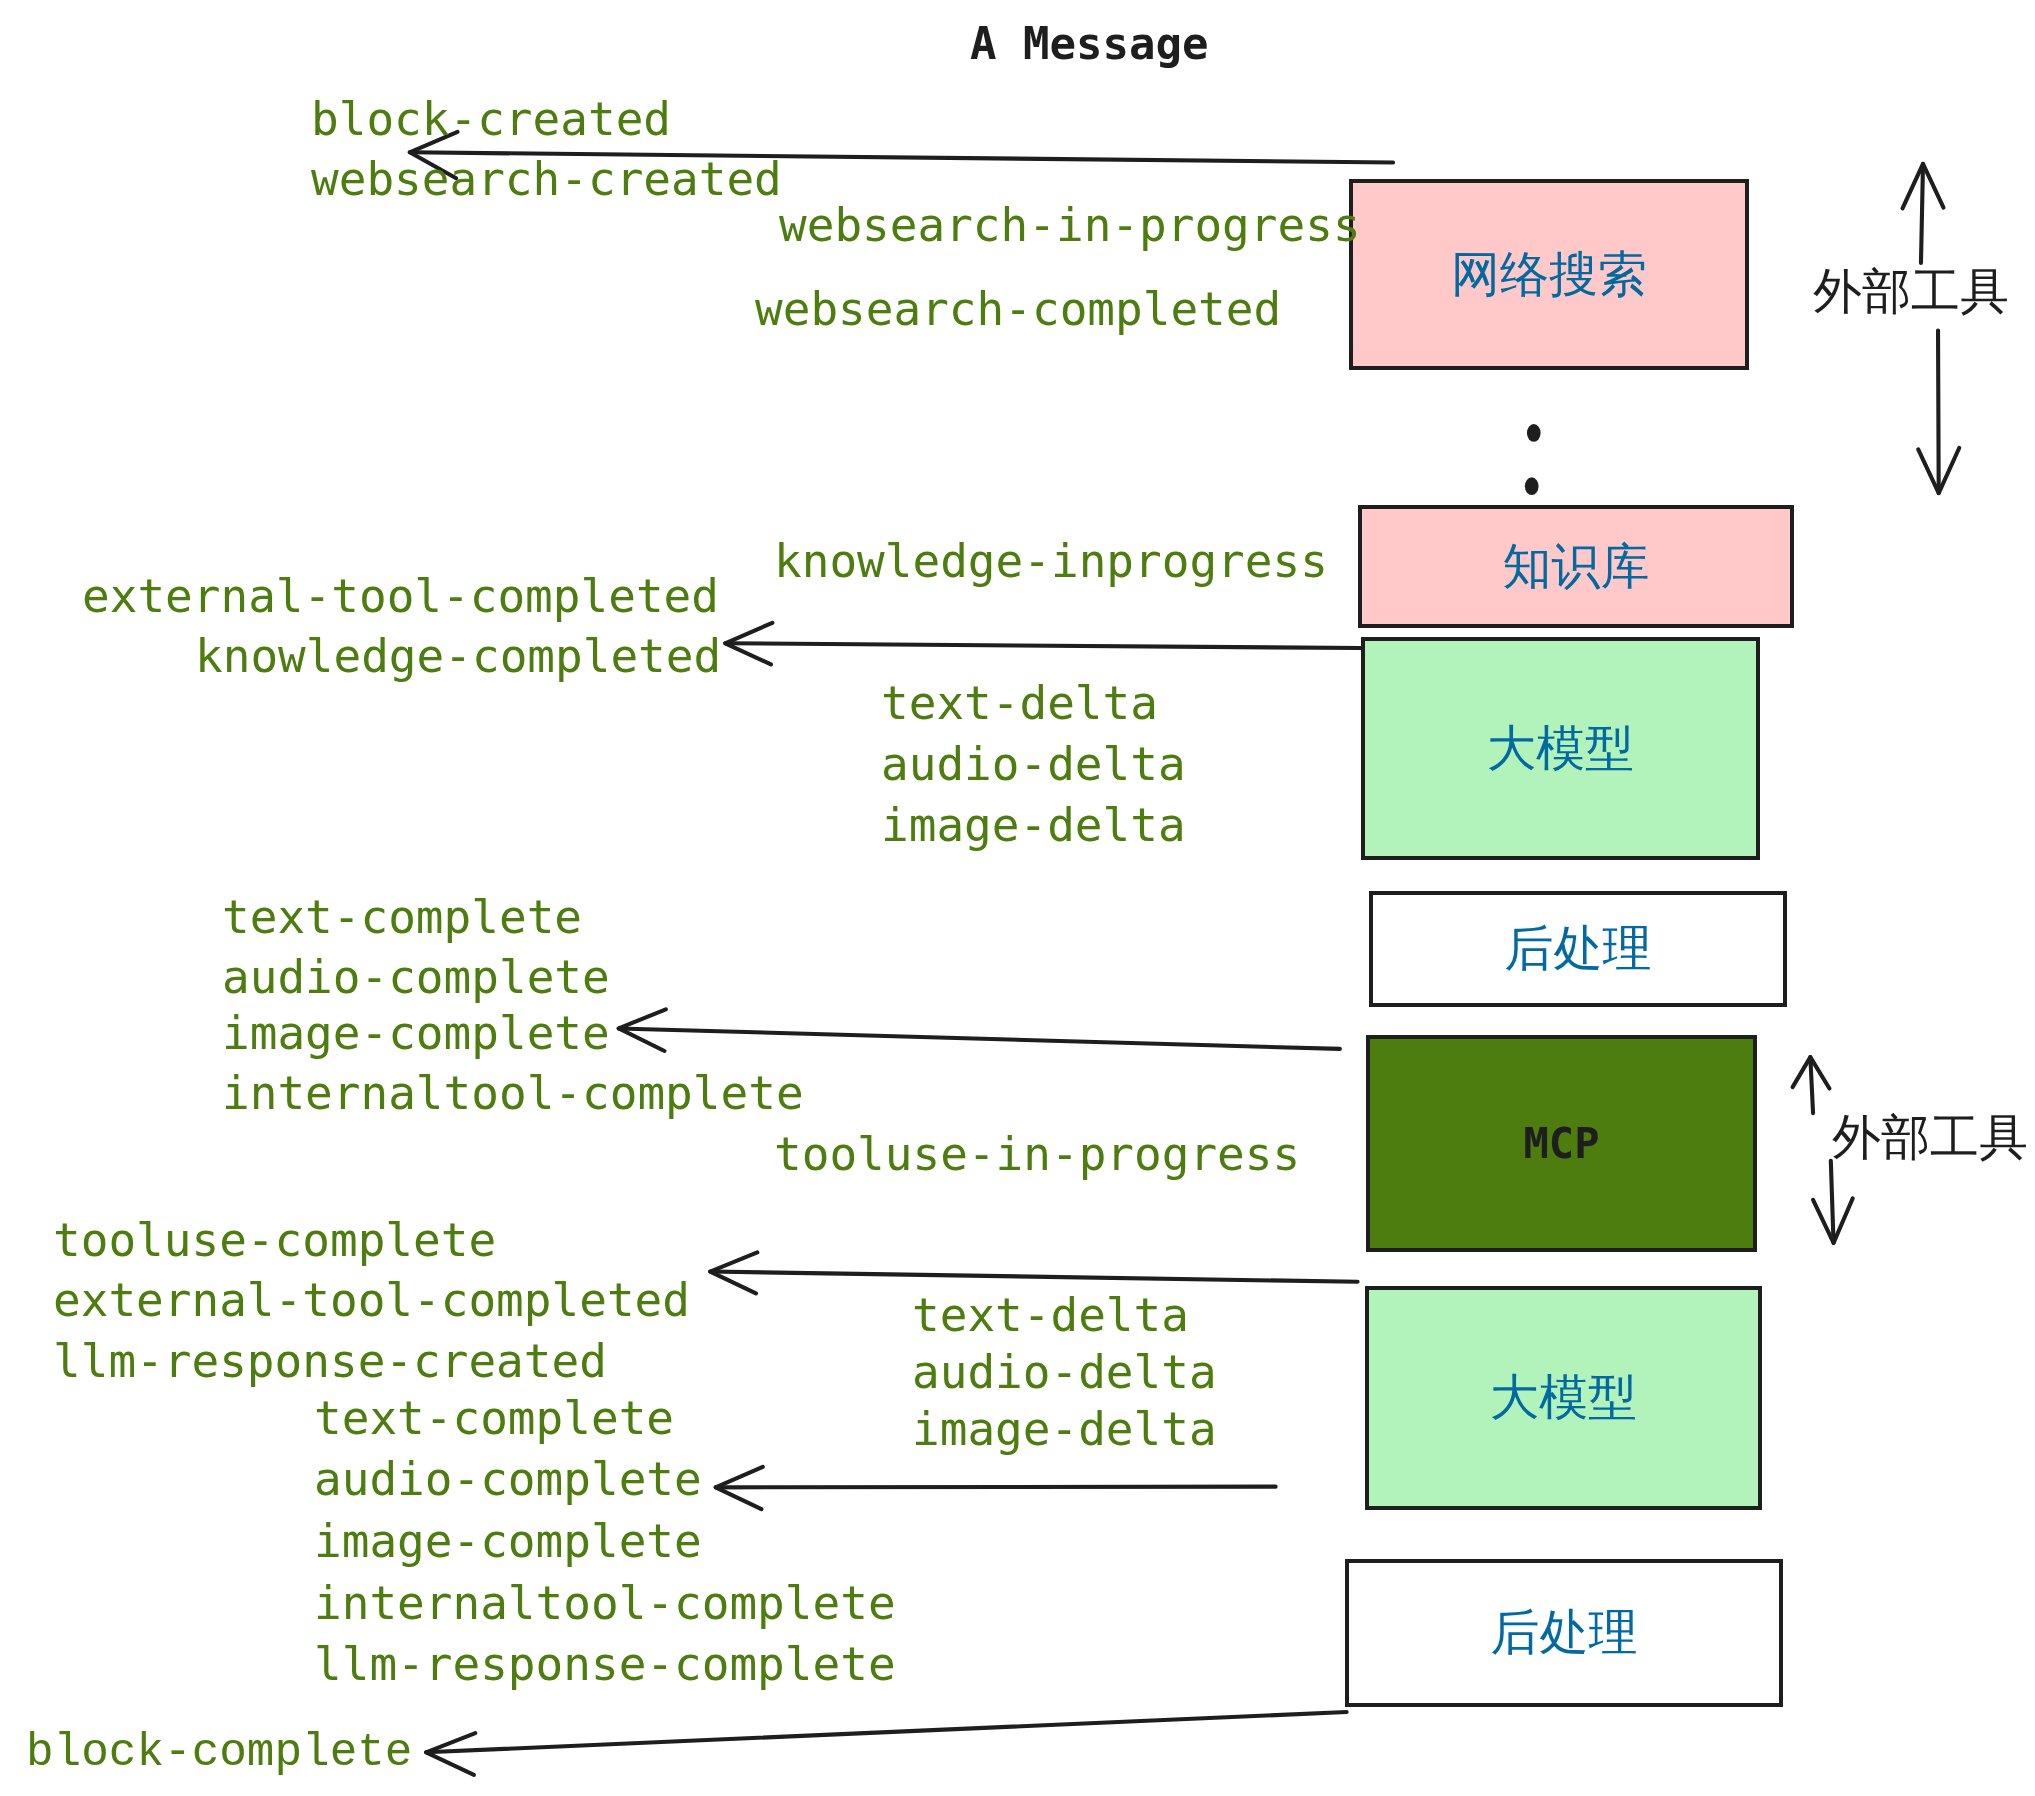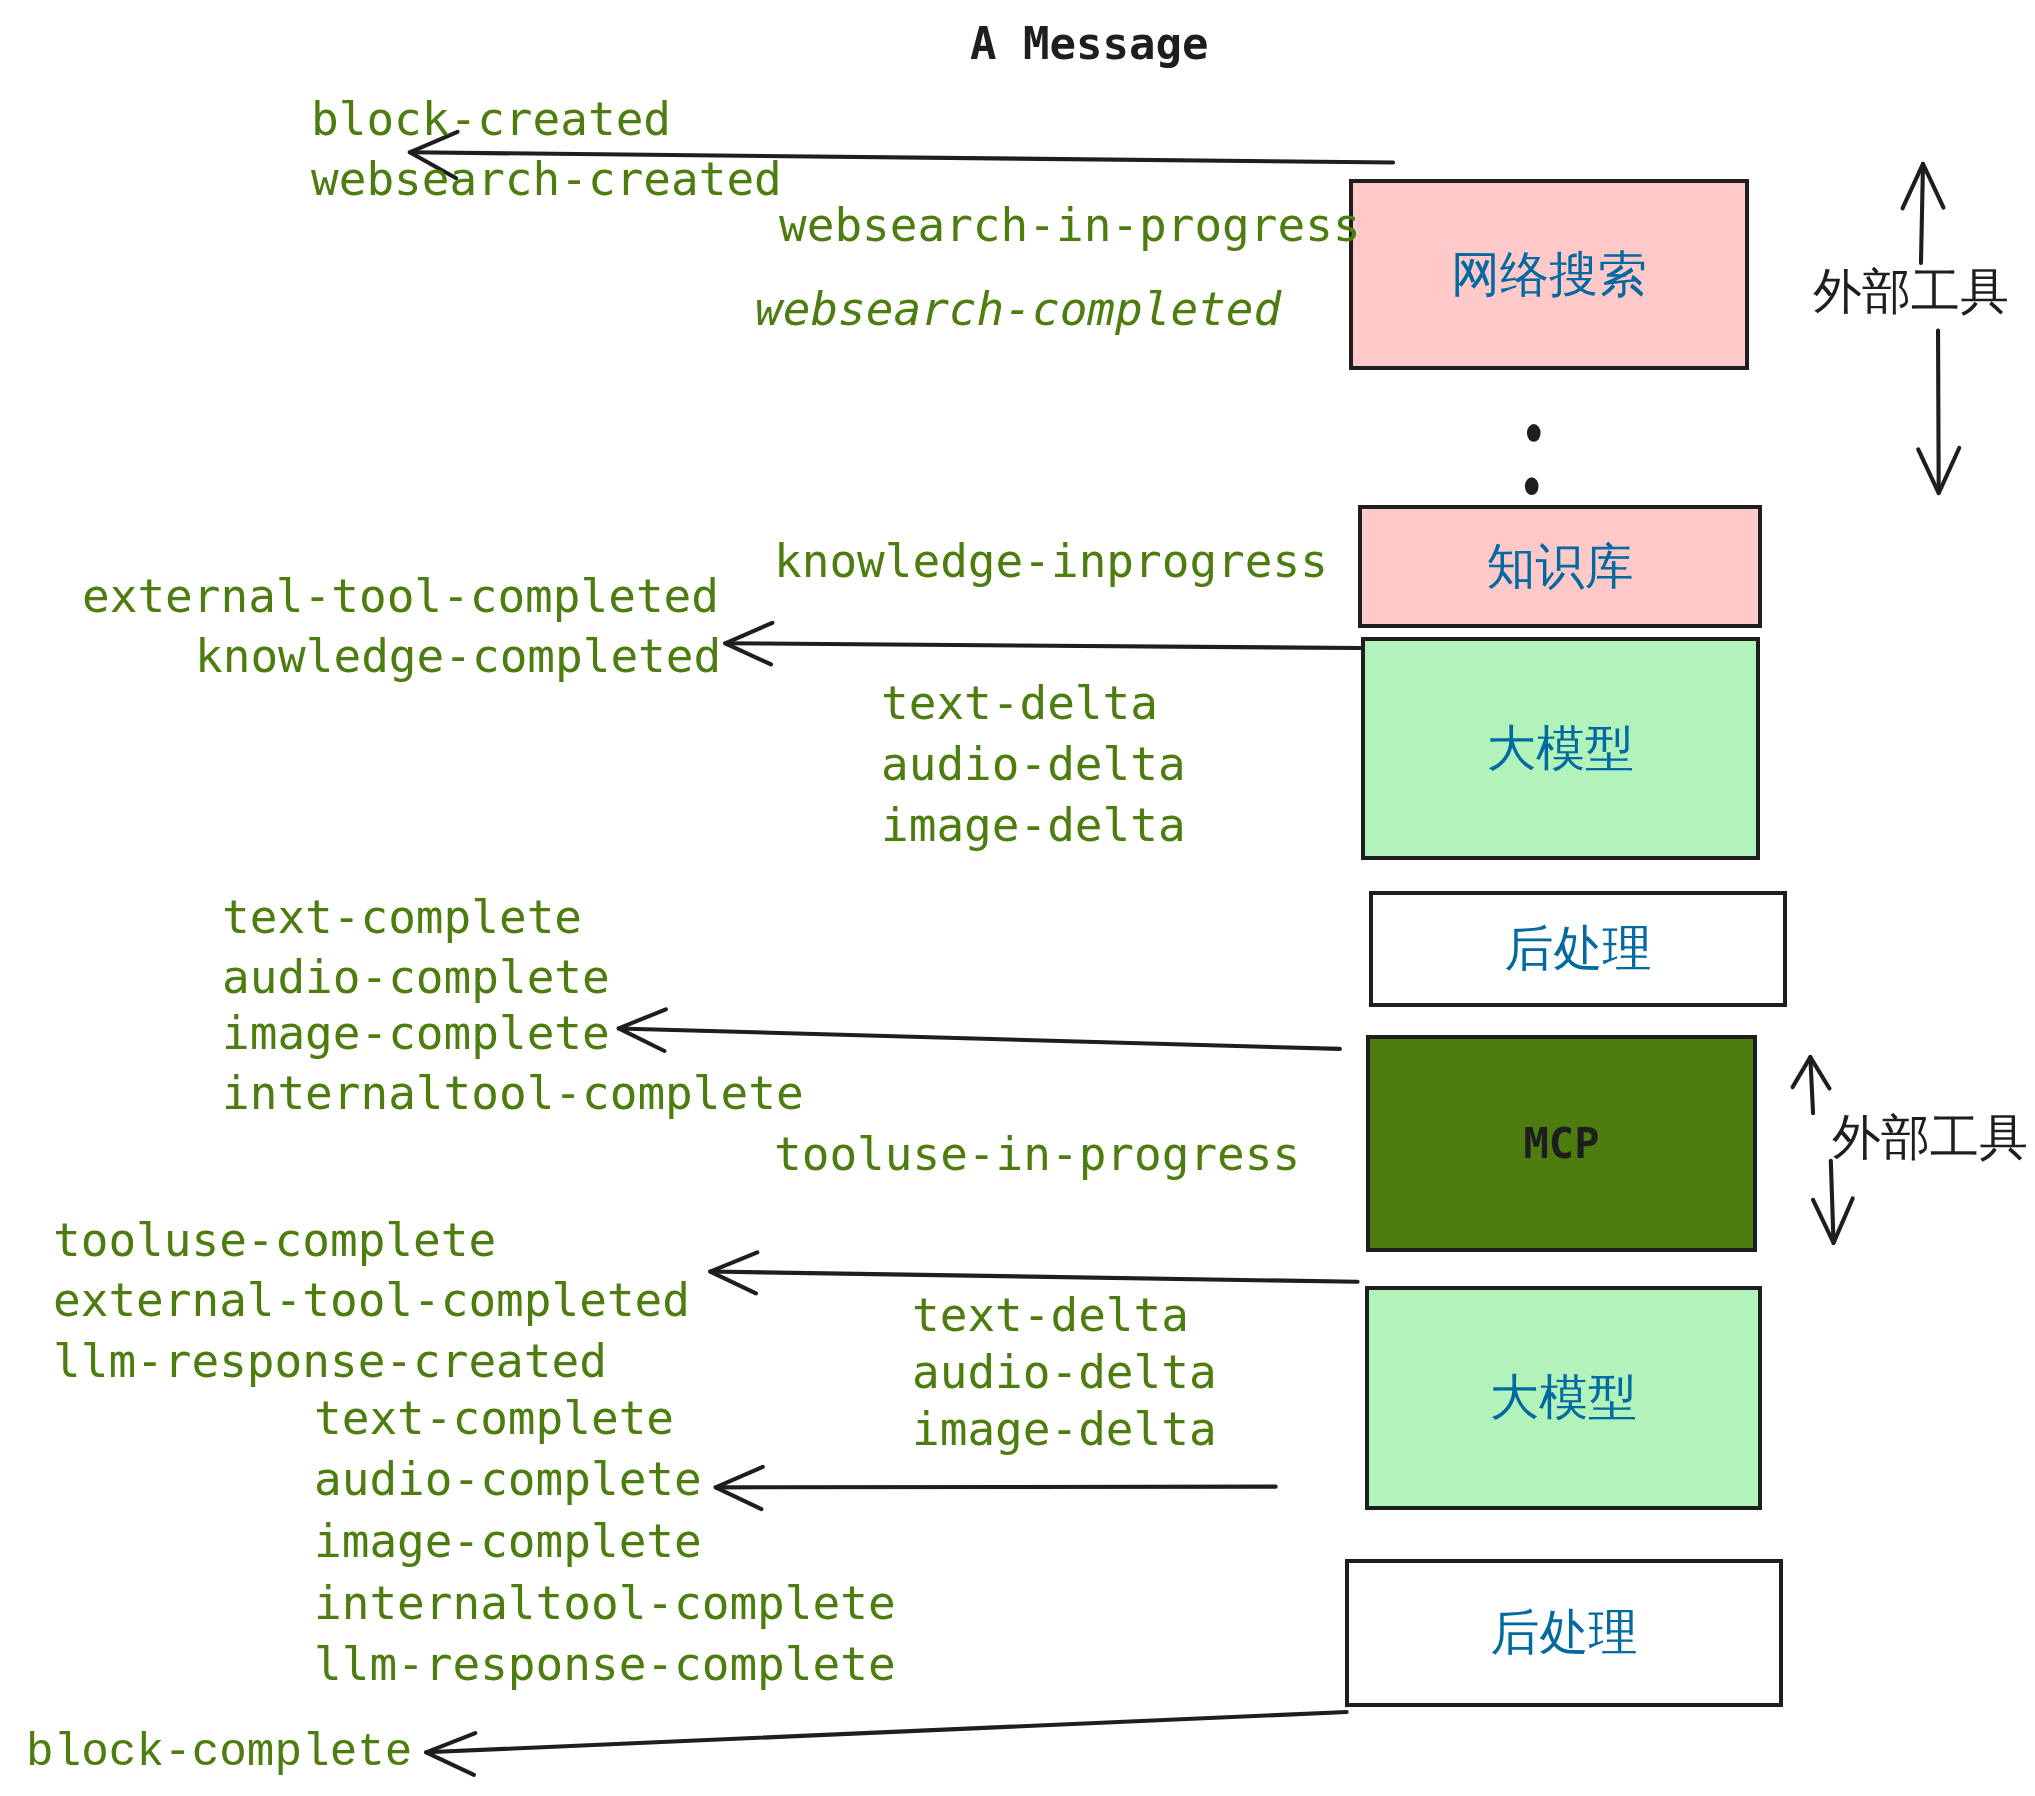--- a/index.html
+++ b/index.html
@@ -142,21 +142,21 @@
       <line x1="1972" y1="2507" x2="624" y2="2566"></line>
       <polyline points="696,2538 624,2566 694,2599"></polyline>
     </g>
   </svg>
 
   <div class="title" style="left:970px; top:43px;">A Message</div>
 
   <div class="box" style="left: 1349px; top: 179px; width: 400px; height: 191px; background: rgb(255, 201, 201);">
     <span class="box-label-zh">网络搜索</span>
   </div>
-  <div class="box" style="left: 1358px; top: 505px; width: 404px; height: 123px; background: rgb(255, 201, 201);">
+  <div class="box" style="left: 1358px; top: 505px; width: 436px; height: 123px; background: rgb(255, 201, 201);">
     <span class="box-label-zh">知识库</span>
   </div>
   <div class="box" style="left: 1361px; top: 637px; width: 399px; height: 223px; background: rgb(178, 242, 187);">
     <span class="box-label-zh">大模型</span>
   </div>
   <div class="box" style="left: 1369px; top: 891px; width: 418px; height: 116px; background: rgb(255, 255, 255);">
     <span class="box-label-zh">后处理</span>
   </div>
   <div class="box" style="left: 1366px; top: 1035px; width: 391px; height: 217px; background: #4d7c0f;">
     <span class="box-label-mono">MCP</span>
@@ -167,21 +167,21 @@
   <div class="box" style="left: 1345px; top: 1559px; width: 438px; height: 148px; background: rgb(255, 255, 255);">
     <span class="box-label-zh">后处理</span>
   </div>
 
   <div class="side-label" style="left:1813px; top:292px;">外部工具</div>
   <div class="side-label" style="left:1832px; top:1138px;">外部工具</div>
 
   <div class="ev" style="left:311px; top:119px;">block-created</div>
   <div class="ev" style="left:311px; top:179px;">websearch-created</div>
   <div class="ev" style="left:755px; top:225px;margin-left:24px;">websearch-in-progress</div>
-  <div class="ev" style="left:755px; top:309px;font-style:italic;">websearch-completed</div>
+  <div class="ev" style="left:755px; top:309px;">websearch-completed</div>
   <div class="ev" style="left:774px; top:561px;">knowledge-inprogress</div>
   <div class="ev" style="left:82px; top:596px;">external-tool-completed</div>
   <div class="ev" style="left:195px; top:656px;">knowledge-completed</div>
   <div class="ev" style="left:881px; top:703px;">text-delta</div>
   <div class="ev" style="left:881px; top:764px;">audio-delta</div>
   <div class="ev" style="left:881px; top:825px;">image-delta</div>
   <div class="ev" style="left:222px; top:917px;">text-complete</div>
   <div class="ev" style="left:222px; top:977px;">audio-complete</div>
   <div class="ev" style="left:222px; top:1033px;">image-complete</div>
   <div class="ev" style="left:222px; top:1093px;">internaltool-complete</div>

